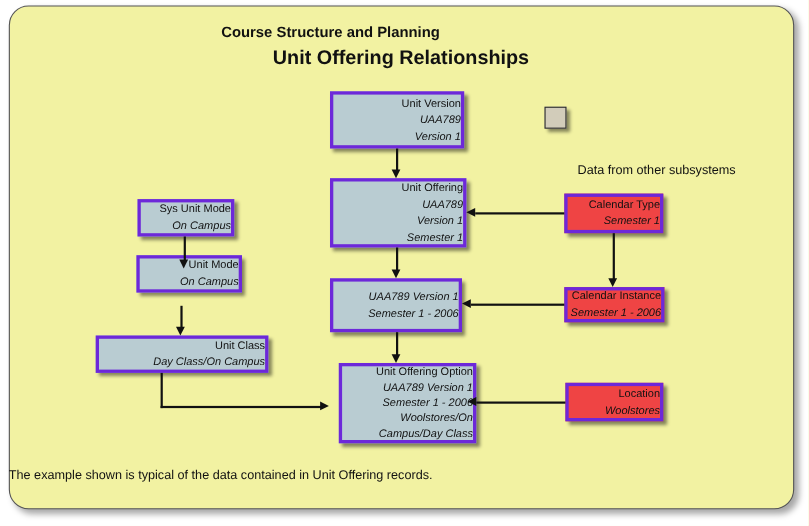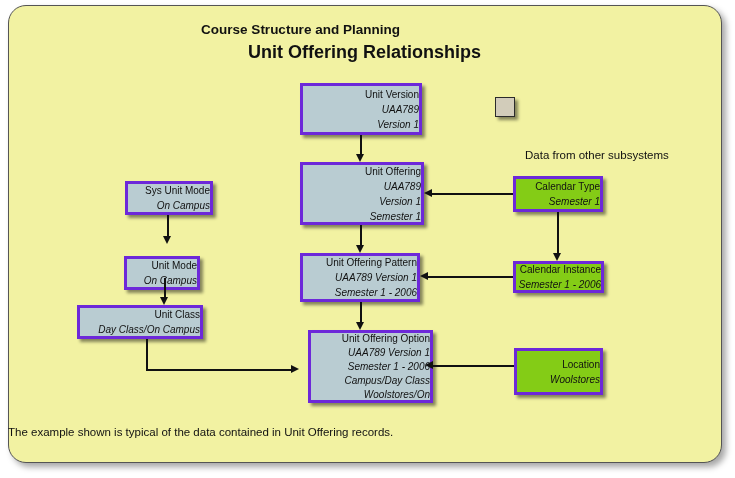--- a/index.html
+++ b/index.html
@@ -20,21 +20,21 @@
   .caption { position:absolute; left:8px; top:426px; width:713px; 
           font-size:11.5px; }
   .box {
     position:absolute; box-sizing:border-box;
     border:3px solid #6d28d9; box-shadow:3px 3px 3px rgba(0,0,0,0.45);
     display:flex; flex-direction:column; justify-content:center;
     text-align:right; font-size:10px; line-height:15px; color:#111;
   }
   .box.tight { line-height:14px; }
   .blue { background:#b9ccd2; }
-  .tan  { background:#84cc16; }
+  .tan  { background:#ef4444; }
   .it { font-style:italic; }
   .ln  { position:absolute; background:#111; }
   .arr { position:absolute; width:0; height:0; }
   .arr.down  { border-left:4.5px solid transparent; border-right:4.5px solid transparent; border-top:8px solid #111; }
   .arr.left  { border-top:4.5px solid transparent; border-bottom:4.5px solid transparent; border-right:8px solid #111; }
   .arr.right { border-top:4.5px solid transparent; border-bottom:4.5px solid transparent; border-left:8px solid #111; }
   .legend-swatch {
     position:absolute; left:495px; top:97px; width:20px; height:20px;
     background:#d2ccba; border:1px solid #2b2b2b; box-shadow:3px 3px 3px rgba(0,0,0,0.45);
     box-sizing:border-box;
@@ -60,59 +60,58 @@
   </div>
 
   <div class="box blue" style="left:300px; top:162px; width:124px; height:63px;">
     <div>Unit Offering</div>
     <div class="it">UAA789</div>
     <div class="it">Version 1</div>
     <div class="it">Semester 1</div>
   </div>
 
   <div class="box blue" style="left:300px; top:253px; width:120px; height:49px;">
-    <div>Unit Offering Pattern</div>
     <div class="it">UAA789 Version 1</div>
     <div class="it">Semester 1 - 2006</div>
   </div>
 
   <div class="box blue tight" style="left:308px; top:330px; width:125px; height:73px;">
     <div>Unit Offering Option</div>
     <div class="it">UAA789 Version 1</div>
     <div class="it">Semester 1 - 2006</div>
+    <div class="it">Woolstores/On</div>
     <div class="it">Campus/Day Class</div>
-    <div class="it">Woolstores/On</div>
   </div>
 
   <div class="box blue" style="left:125px; top:181px; width:88px; height:34px;">
     <div>Sys Unit Mode</div>
     <div class="it">On Campus</div>
   </div>
 
-  <div class="box blue" style="left:124px; top:256px; width:76px; height:34px;">
+  <div class="box blue" style="left:124px; top:232px; width:96px; height:34px;">
     <div>Unit Mode</div>
     <div class="it">On Campus</div>
   </div>
 
-  <div class="box blue" style="left:77px; top:305px; width:126px; height:34px;">
+  <div class="box blue" style="left:87px; top:305px; width:157px; height:34px;">
     <div>Unit Class</div>
     <div class="it">Day Class/On Campus</div>
   </div>
 
   <div class="box tan" style="left:513px; top:176px; width:90px; height:36px;">
     <div>Calendar Type</div>
     <div class="it">Semester 1</div>
   </div>
 
   <div class="box tan" style="left:513px; top:261px; width:91px; height:32px;">
     <div>Calendar Instance</div>
     <div class="it">Semester 1 - 2006</div>
   </div>
 
-  <div class="box tan" style="left:514px; top:348px; width:89px; height:47px;">
+  <div class="box tan" style="left:514px; top:348px; width:89px; height:35px;">
     <div>Location</div>
     <div class="it">Woolstores</div>
   </div>
 
   <div class="ln" style="left:360px; top:135px; width:2px; height:21px;"></div>
   <div class="arr down" style="left:356px; top:154px;"></div>
 
   <div class="ln" style="left:360px; top:225px; width:2px; height:21px;"></div>
   <div class="arr down" style="left:356px; top:245px;"></div>
 

